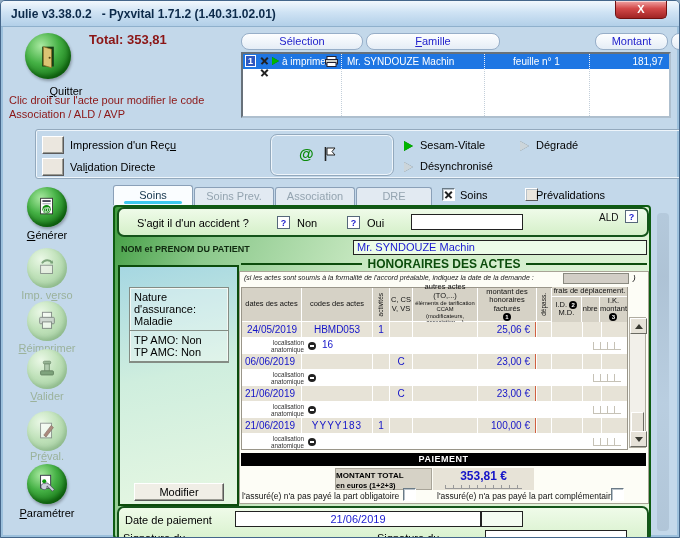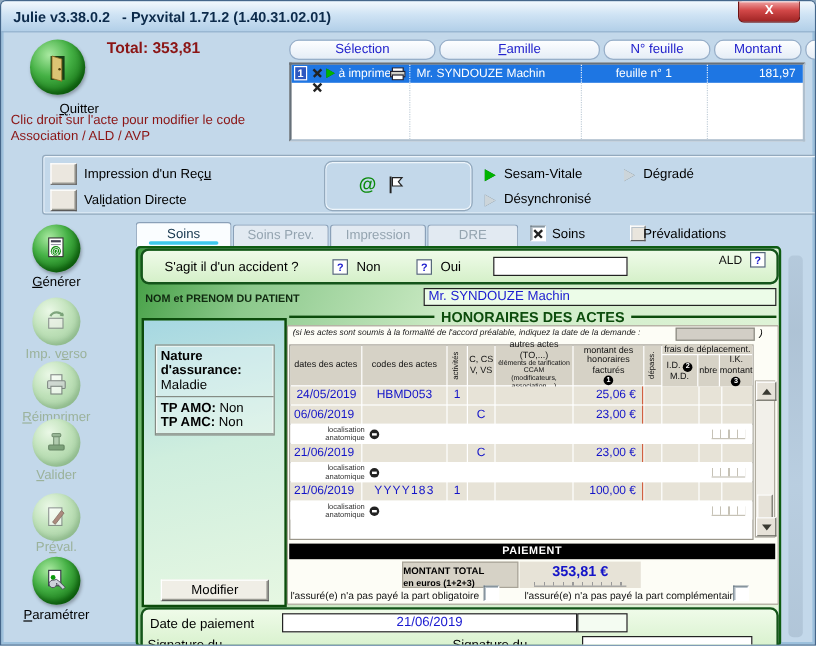--- a/index.html
+++ b/index.html
@@ -74,21 +74,21 @@
   .minusicon::after{content:"";position:absolute;left:2px;top:3.2px;width:4px;height:1.4px;background:#fff;}
   .locval{position:absolute;left:80px;top:1px;font-size:10px;color:#1414c8;}
   .ticks{position:absolute;right:6px;top:4px;width:28px;height:8px;border-bottom:1px solid #c6c2b6;
     background:repeating-linear-gradient(90deg,#c6c2b6 0 1px,transparent 1px 7px);}
   .sb-btn{position:absolute;left:0;width:17px;height:16px;background:#e6e2d8;border:1px solid;
     border-color:#fff #6a6a62 #6a6a62 #fff;display:flex;align-items:center;justify-content:center;cursor:pointer;}
   .tri-up{width:0;height:0;border-left:4px solid transparent;border-right:4px solid transparent;border-bottom:5px solid #3a3a32;}
   .tri-dn{width:0;height:0;border-left:4px solid transparent;border-right:4px solid transparent;border-top:5px solid #3a3a32;}
   .badge{display:inline-block;width:8px;height:8px;border-radius:50%;background:#000;color:#fff;
     font-size:6px;line-height:8px;text-align:center;font-weight:bold;}
-  .b{font-weight:bold;}
+  .b{font-weight:normal;}
   .tinytxt{font-size:8.5px;color:#111;}
   u{text-decoration:underline;}
 </style>
 </head>
 <body>
 
 <div id="window">
 
   <div class="abs titlebar">
     <span class="abs title-txt">
@@ -105,21 +105,20 @@
     </svg>
   </div>
   <div class="side-label side-on" style="top:84px;left:1px;padding-left:36px;"><u>Q</u>uitter</div>
 
   <div class="abs darkred" style="left:88px;top:31px;font-size:13px;font-weight:bold;">Total: 353,81</div>
   <div class="abs darkred" style="left:8px;top:93px;font-size:11px;">Clic droit sur l'acte pour modifier le code</div>
   <div class="abs darkred" style="left:8px;top:107px;font-size:11px;">Association / ALD / AVP</div>
 
   <div class="abs pill" style="left:240px;top:32px;width:122px;">Sélection</div>
   <div class="abs pill" style="left:365px;top:32px;width:134px;"><u>F</u>amille</div>
-  <div class="abs pill" style="left:502px;top:32px;width:89px;">N° feuille</div>
   <div class="abs pill" style="left:594px;top:32px;width:73px;">Montant</div>
   <div class="abs pill" style="left:670px;top:32px;width:18px;"></div>
 
   <div class="abs listbox">
     <div class="colsep" style="left:98px;"></div>
     <div class="colsep" style="left:241px;"></div>
     <div class="colsep" style="left:346px;"></div>
     <div class="sel-row">
       <div class="abs" style="left:2px;top:1px;width:11px;height:12px;background:#2f58c0;border:1px solid #fff;color:#fff;font-size:9px;font-weight:bold;text-align:center;line-height:10px;">1</div>
       <div class="abs xmark" style="left:16px;top:1px;width:11px;height:12px;"></div>
@@ -159,21 +158,21 @@
     <div class="abs tri tri-x" style="left:484px;top:11px;"></div>
     <div class="abs lbl" style="left:500px;top:9px;">Dégradé</div>
     <div class="abs tri tri-x" style="left:368px;top:32px;"></div>
     <div class="abs lbl" style="left:384px;top:30px;">Désynchronisé</div>
   </div>
 
   <div class="tab tab-on" style="left:112px;top:184px;width:80px;height:20px;">
     <span>Soins</span><div class="cyanbar"></div>
   </div>
   <div class="tab tab-off" style="left:193px;top:186px;width:80px;height:18px;">Soins Prev.</div>
-  <div class="tab tab-off" style="left:274px;top:186px;width:80px;height:18px;">Impression</div>
+  <div class="tab tab-off" style="left:274px;top:186px;width:80px;height:18px;">Association</div>
   <div class="tab tab-off" style="left:355px;top:186px;width:76px;height:18px;">DRE</div>
 
   <div class="cb" style="left:441px;top:187px;">
       <div class="xmark" style="width:13px;height:13px;"></div>
     </div>
   <div class="abs lbl" style="left:459px;top:188px;">Soins</div>
   <div class="cb cb-raised" style="left:524px;top:187px;"></div>
   <div class="abs lbl" style="left:514px;top:188px;padding-left:21px;">Prévalidations</div>
 
   <div class="sphere sph-on" style="left:26px;top:186px;">
@@ -312,20 +311,26 @@
     <div class="dc" style="padding-left:5px;">24/05/2019</div>
     <div class="dc dc-c">HBMD053</div>
     <div class="dc dc-c">1</div>
     <div class="dc dc-c"></div>
     <div class="dc"></div>
     <div class="dc dc-r">25,06 €</div>
     <div class="dc"></div>
     <div class="dc"></div>
     <div class="dc"></div>
     <div class="dc"></div>
+    <div class="subrow">
+      <div class="loclbl"><span>localisation</span><br><span>anatomique</span></div>
+      <div class="minusicon"></div>
+      <div class="locval">16</div>
+      <div class="ticks"></div>
+    </div>
 
     <div class="dc" style="padding-left:3px;">06/06/2019</div>
     <div class="dc dc-c"></div>
     <div class="dc dc-c"></div>
     <div class="dc dc-c">C</div>
     <div class="dc"></div>
     <div class="dc dc-r">23,00 €</div>
     <div class="dc"></div>
     <div class="dc"></div>
     <div class="dc"></div>

